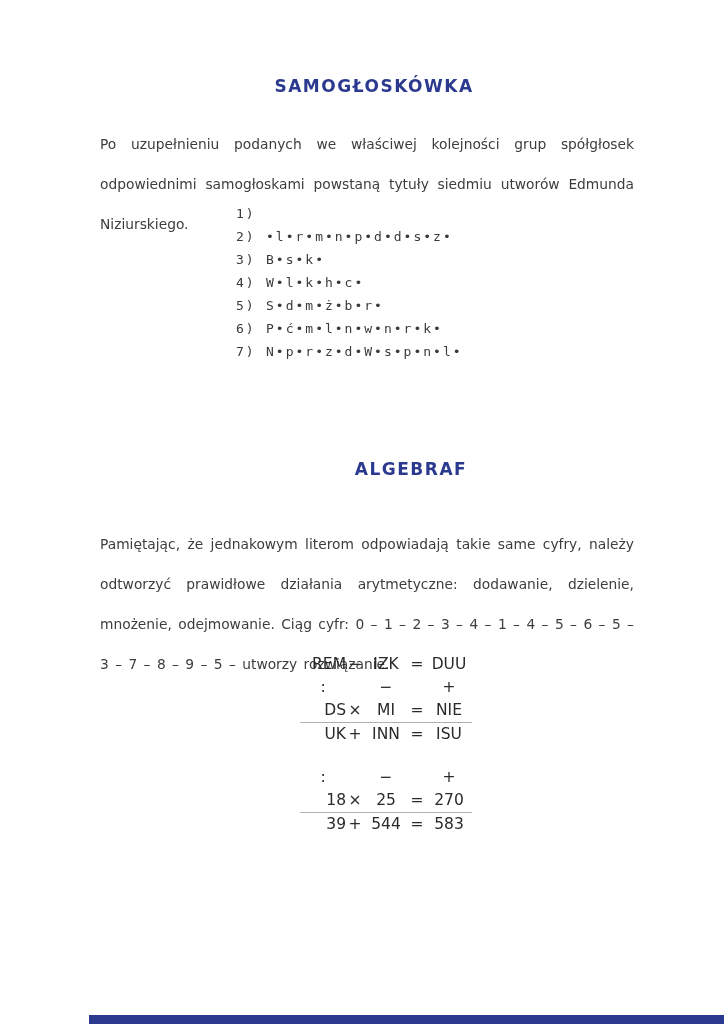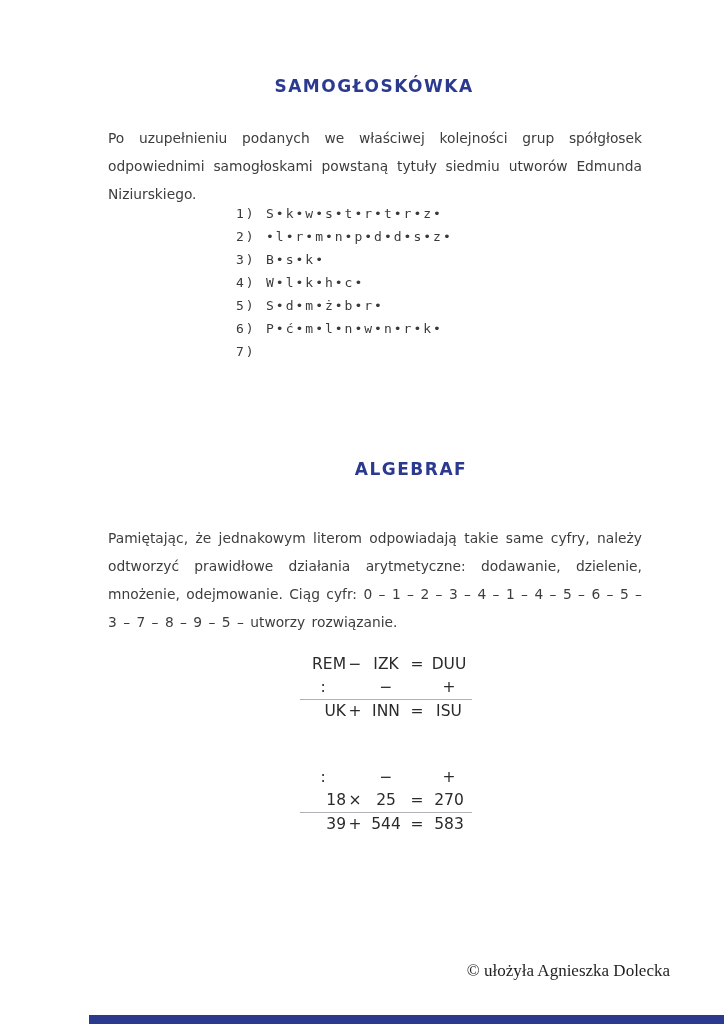--- a/index.html
+++ b/index.html
@@ -15,24 +15,24 @@
     text-align:center;
     font-family:"DejaVu Sans","Liberation Sans",sans-serif;
     font-weight:bold;
     font-size:17px;
     letter-spacing:1.5px;
     color:var(--accent,#2b3a8f);
   }
   #title-1{top:76px;}
   #title-2{top:459px;padding-left:37px;}
   .intro{
-    position:absolute;left:108px;width:534px;
+    position:absolute;left:100px;width:534px;
     text-align:justify;
     font-size:13.8px;
-    line-height:28px;
+    line-height:40px;
     color:#3d3d3d;
     word-spacing:2px;
   }
   #intro-1{top:124px;}
   #intro-2{top:524px;}
   .consonant-list{
     position:absolute;left:236px;top:202px;
     font-family:"DejaVu Sans Mono","Liberation Mono",monospace;
     font-size:13px;
     color:#3a3a3a;
@@ -84,21 +84,20 @@
 
 <div class="page">
 
   <div class="section-title" id="title-1">SAMOGŁOSKÓWKA</div>
 
   <div class="intro" id="intro-1">Po uzupełnieniu podanych we właściwej kolejności grup spółgłosek odpowiednimi samogłoskami powstaną tytuły siedmiu utworów Edmunda Niziurskiego.</div>
 
   <div class="consonant-list">
     <div class="list-row">
       <span class="list-num">1)</span>
-      <span class="list-letters">S•k•w•s•t•r•t•r•z•</span>
     </div>
     <div class="list-row">
       <span class="list-num">2)</span>
       <span class="list-letters">•l•r•m•n•p•d•d•s•z•</span>
     </div>
     <div class="list-row">
       <span class="list-num">3)</span>
       <span class="list-letters">B•s•k•</span>
     </div>
     <div class="list-row">
@@ -108,20 +107,21 @@
     <div class="list-row">
       <span class="list-num">5)</span>
       <span class="list-letters">S•d•m•ż•b•r•</span>
     </div>
     <div class="list-row">
       <span class="list-num">6)</span>
       <span class="list-letters">P•ć•m•l•n•w•n•r•k•</span>
     </div>
     <div class="list-row">
       <span class="list-num">7)</span>
+      <span class="list-letters">N•p•r•z•d•W•s•p•n•l•</span>
     </div>
   </div>
 
   <div class="section-title" id="title-2">ALGEBRAF</div>
 
   <div class="intro" id="intro-2">Pamiętając, że jednakowym literom odpowiadają takie same cyfry, należy odtworzyć prawidłowe działania arytmetyczne: dodawanie, dzielenie, mnożenie, odejmowanie. Ciąg cyfr: 0 – 1 – 2 – 3 – 4 – 1 – 4 – 5 – 6 – 5 – 3 – 7 – 8 – 9 – 5 – utworzy rozwiązanie.</div>
 
   <div class="eq-wrap" id="eq-letters">
     <table class="eq-table">
       <tbody>
@@ -131,20 +131,27 @@
         <td class="c-opn2">IZK</td>
         <td class="c-eq">=</td>
         <td class="c-res">DUU</td>
       </tr>
       <tr class="ops-row">
         <td class="c-opn1">:</td>
         <td class="c-op"></td>
         <td class="c-opn2">−</td>
         <td class="c-eq"></td>
         <td class="c-res">+</td>
+      </tr>
+      <tr>
+        <td class="c-opn1">DS</td>
+        <td class="c-op">×</td>
+        <td class="c-opn2">MI</td>
+        <td class="c-eq">=</td>
+        <td class="c-res">NIE</td>
       </tr>
       <tr class="sum-row">
         <td class="c-opn1">UK</td>
         <td class="c-op">+</td>
         <td class="c-opn2">INN</td>
         <td class="c-eq">=</td>
         <td class="c-res">ISU</td>
       </tr>
     </tbody>
       </table>
@@ -171,17 +178,16 @@
         <td class="c-opn1">39</td>
         <td class="c-op">+</td>
         <td class="c-opn2">544</td>
         <td class="c-eq">=</td>
         <td class="c-res">583</td>
       </tr>
     </tbody>
       </table>
   </div>
 
-  <div class="author-credit">© ułożyła Agnieszka Dolecka</div>
 
   <div class="footer-bar"></div>
 
 </div>
 
 </body></html>

